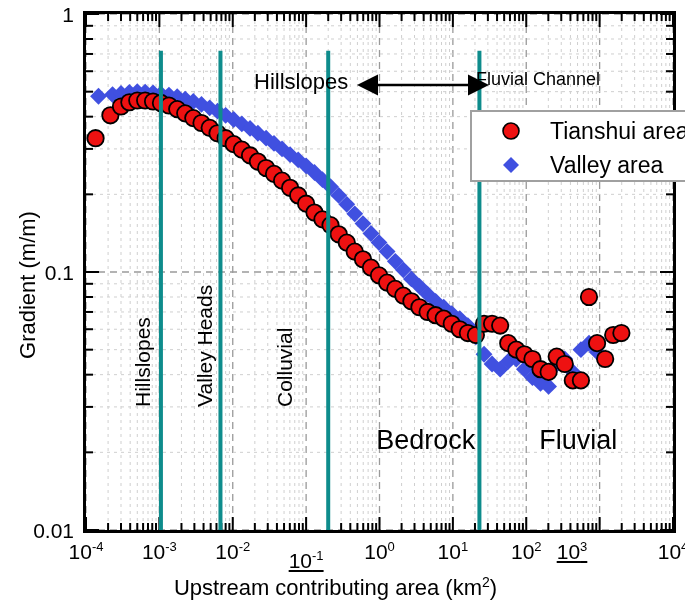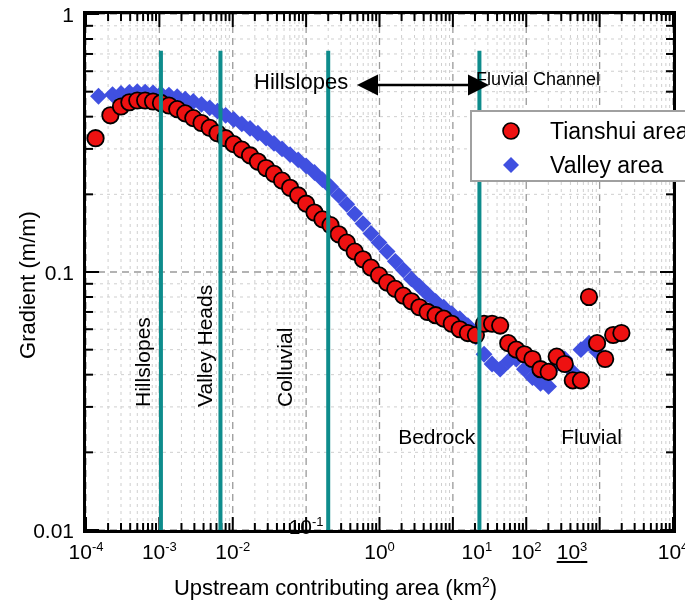--- a/index.html
+++ b/index.html
@@ -24,21 +24,21 @@
   #x-axis-title{position:absolute;left:0;top:575px;width:671px;text-align:center;
                 font-size:22px;white-space:nowrap;}
   #x-axis-title sup{font-size:14px;vertical-align:super;line-height:0;}
   #y-axis-title{position:absolute;font-size:22px;white-space:nowrap;
                 left:-82px;top:272px;width:220px;text-align:center;
                 transform:rotate(-90deg);transform-origin:50% 50%;}
 
   
   .zone-v{position:absolute;font-size:21px;white-space:nowrap;
           transform:rotate(-90deg);transform-origin:0 0;}
-  .zone-h{position:absolute;font-size:21px;white-space:nowrap;margin-left:22px;}
+  .zone-h{position:absolute;font-size:27px;white-space:nowrap;}
 
   
   #top-annotation{position:absolute;left:168px;top:55px;width:420px;height:30px;}
   #anno-left{position:absolute;left:0;top:0;font-size:22px;white-space:nowrap;}
   #anno-right{position:absolute;left:222px;top:0;font-size:18px;white-space:nowrap;}
 
   
   #legend{position:absolute;left:384px;top:96px;width:280px;height:72px;
           border:2px solid #a0a0a0;background:#fff;box-sizing:border-box;}
   .legend-row{position:absolute;left:0;width:100%;height:34px;}
@@ -507,23 +507,23 @@
         </svg>
         <span class="legend-text">Valley area</span>
       </div>
     </div>
   </div>
 
   <div id="xtick-host">
       <div class="tick-label xtick" style="left: 86px; top: 541px;"><span>10</span><sup>-4</sup></div>
       <div class="tick-label xtick" style="left: 159.375px; top: 541px;"><span>10</span><sup>-3</sup></div>
       <div class="tick-label xtick" style="left: 232.75px; top: 541px;"><span>10</span><sup>-2</sup></div>
-      <div class="tick-label xtick" style="left: 306.125px; top: 516px;"><span>10</span><sup>-1</sup></div>
+      <div class="tick-label xtick" style="left: 306.125px; top: 550px; text-decoration: underline;"><span>10</span><sup>-1</sup></div>
       <div class="tick-label xtick" style="left: 379.5px; top: 541px;"><span>10</span><sup>0</sup></div>
-      <div class="tick-label xtick" style="left: 452.875px; top: 541px; margin-left: 24px;"><span>10</span><sup>1</sup></div>
+      <div class="tick-label xtick" style="left: 452.875px; top: 541px;"><span>10</span><sup>1</sup></div>
       <div class="tick-label xtick" style="left: 526.25px; top: 541px;"><span>10</span><sup>2</sup></div>
       <div class="tick-label xtick" style="left: 572px; top: 541px; text-decoration: underline;"><span>10</span><sup>3</sup></div>
       <div class="tick-label xtick" style="left: 673px; top: 541px;"><span>10</span><sup>4</sup></div>
     </div>
   <div id="ytick-host">
       <div class="tick-label ytick" style="left: 10px; width: 64px; top: 14px;">1</div>
       <div class="tick-label ytick" style="left: 10px; width: 64px; top: 272px;">0.1</div>
       <div class="tick-label ytick" style="left: 10px; width: 64px; top: 530px;">0.01</div>
     </div>
 

